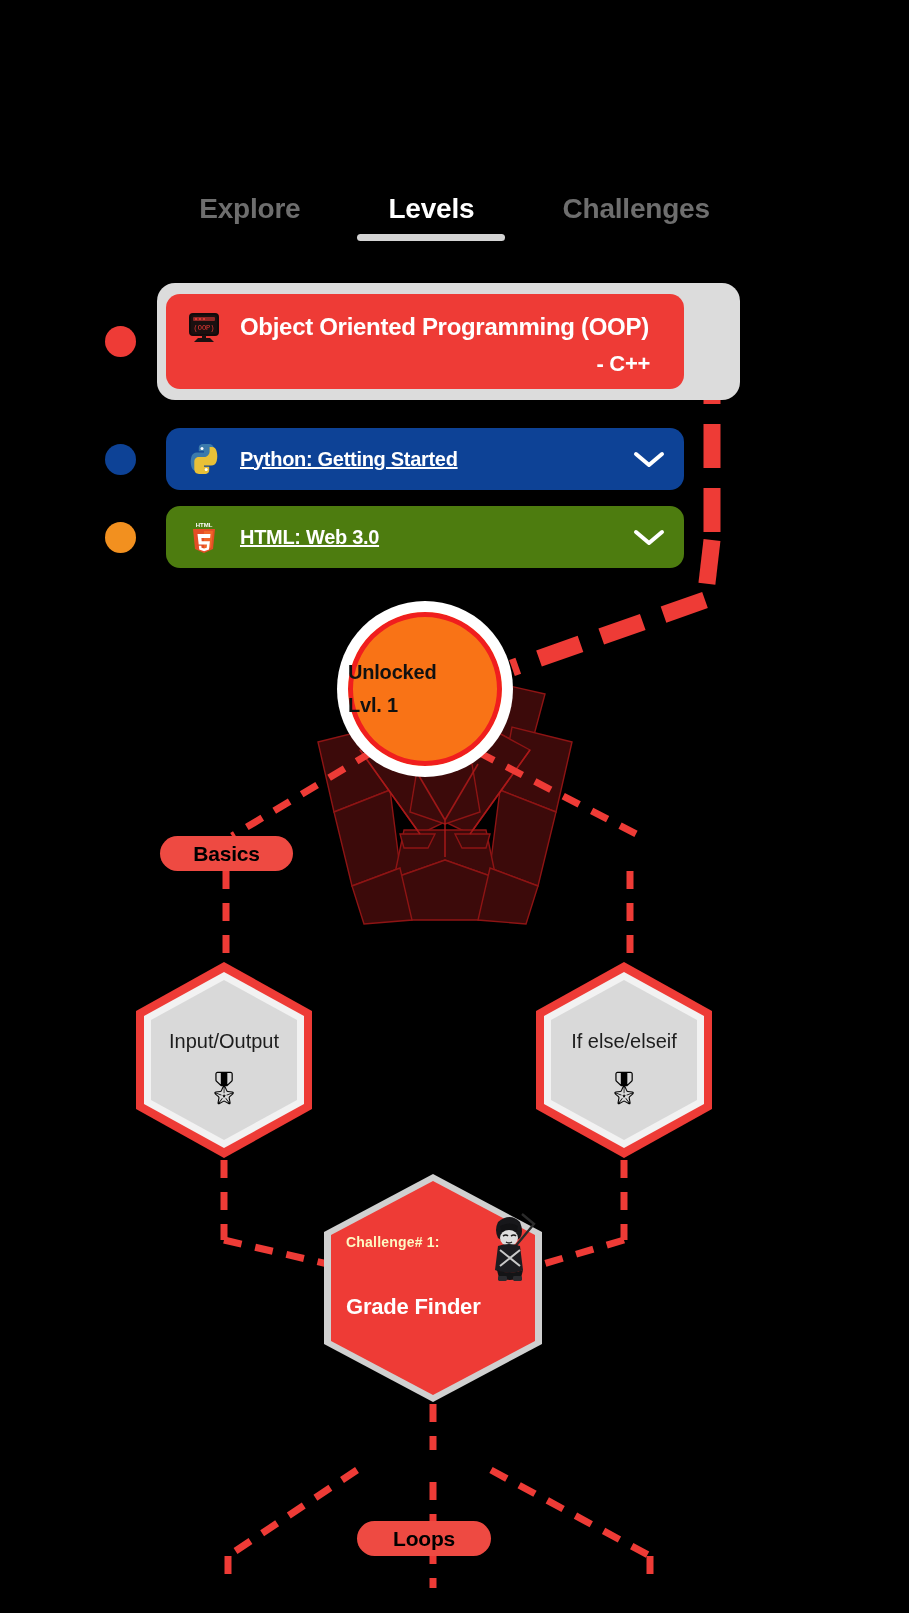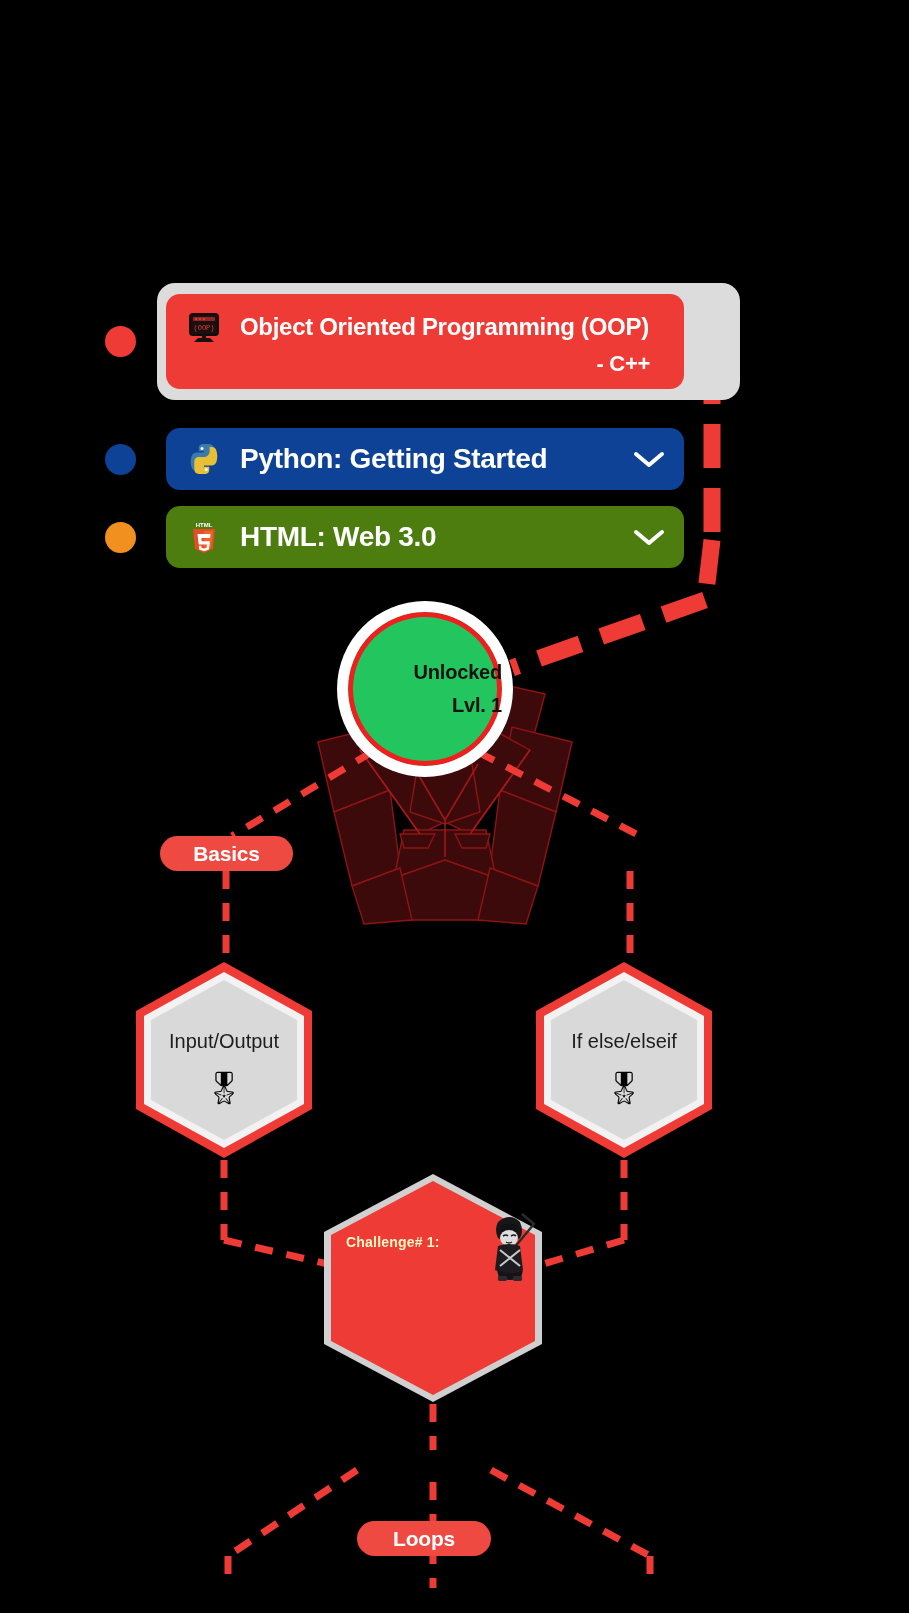--- a/index.html
+++ b/index.html
@@ -120,58 +120,59 @@
     padding: 0 18px;
     justify-content: flex-start; gap: 16px;
   }
   .card-html {
     width: 518px; height: 62px;
     background: #4d7c0f;
     padding: 0 18px;
     justify-content: flex-start; gap: 16px;
   }
   .card-title {
-    font-size: 28px; font-weight: 700; color: #ffffff;
+    font-size: 20px; font-weight: 700; color: #ffffff;
     letter-spacing: -0.3px;
+    text-decoration: underline;
   }
   .chevron {
     margin-left: auto; width: 34px; height: 20px;
     display: flex; align-items: center; justify-content: center;
   }
   .icon-box { width: 40px; height: 40px; flex: 0 0 40px; }
 
   
   .unlocked {
     position: absolute;
     left: 342px; top: 606px;
     width: 166px; height: 166px;
     border-radius: 50%;
-    background: #22c55e;
+    background: #f97316;
     border: 6px solid #ffffff;
     box-shadow: 0 0 0 5px #ffffff, inset 0 0 0 5px #f01e1e;
     display: flex; flex-direction: column;
-    align-items: flex-end; justify-content: center;
+    align-items: flex-start; justify-content: center;
     gap: 10px;
     z-index: 30;
     cursor: pointer;
   }
   .unlocked span {
     font-size: 20px; font-weight: 700; color: #111111;
     letter-spacing: -0.2px;
   }
 
   
   .pill {
     position: absolute;
     height: 35px;
     border-radius: 20px;
     background: #ee4a42;
     display: flex; align-items: center; justify-content: center;
     font-size: 21px; font-weight: 700;
-    color: #ffffff;
+    color: #000000;
     letter-spacing: -0.2px;
     z-index: 28;
     cursor: pointer;
   }
   #pill-basics  { left: 160px; top: 836px; width: 133px; }
   #pill-cond    { left: 541px; top: 836px; width: 191px; }
   #pill-loops   { left: 357px; top: 1521px; width: 134px; text-align: right; }
 
   
   .hex-node {
@@ -266,20 +267,31 @@
       <path d="M357,1470 L228,1556" stroke-dasharray="18 14"></path>
       <path d="M228,1556 L228,1588" stroke-dasharray="18 14"></path>
       <path d="M491,1470 L650,1556" stroke-dasharray="18 14"></path>
       <path d="M650,1556 L650,1588" stroke-dasharray="18 14"></path>
       <path d="M433,1482 L433,1588" stroke-dasharray="18 14"></path>
     </g>
 
     <circle cx="712" cy="343" r="22" fill="none" stroke="#f01e1e" stroke-width="12"></circle>
   </svg>
 
+  <div class="tabs">
+    <div class="tab">
+      <span>Explore</span>
+    </div>
+    <div class="tab active">
+      <span>Levels</span>
+    </div>
+    <div class="tab">
+      <span>Challenges</span>
+    </div>
+  </div>
 
   <div class="course-list">
 
     <div class="course-row" style="height:117px;">
       <div class="row-dot" style="background:#ee3b36; top:43px;"></div>
       <div class="oop-shell"></div>
       <div class="course-card card-oop" style="margin-top:0;">
         <div class="oop-line1">
           <span class="icon-box">
             <svg viewBox="0 0 40 40" width="40" height="40">
@@ -371,20 +383,21 @@
     <div class="hex-label hex-text" style="top:70px;">If else/elseif</div>
     <div class="hex-label hex-medal" style="top:112px;">🎖</div>
   </div>
 
   <div class="hex-node" id="hex-chal">
     <svg viewBox="0 0 226 232" width="226" height="232">
       <polygon points="113,2 222,60 222,172 113,230 4,172 4,60" fill="#d0d0d0"></polygon>
       <polygon points="113,9 215,63 215,169 113,223 11,169 11,63" fill="#ee3b36"></polygon>
     </svg>
     <div class="hex-label chal-small" style="top:62px; text-align:left; padding-left:26px;">Challenge# 1:</div>
+    <div class="hex-label chal-big" style="top:122px; text-align:left; padding-left:26px;">Grade Finder</div>
     <svg class="chal-sprite" viewBox="0 0 52 74">
       <path d="M38 4 L50 14 L30 38" stroke="#2b2b2b" stroke-width="2.4" fill="none"></path>
       <path d="M14 12 q12-10 22 0 q4 10 0 16 q-11 8 -22 0 q-4-8 0-16z" fill="#17171a"></path>
       <path d="M16 16 q10-5 18 0 l-2 10 q-8 5 -14 0z" fill="#121214"></path>
       <ellipse cx="25" cy="28" rx="9" ry="8" fill="#dedede"></ellipse>
       <path d="M19 26 q3-2 5 0" stroke="#1a1a1a" stroke-width="1.6" fill="none"></path>
       <path d="M27 26 q3-2 5 0" stroke="#1a1a1a" stroke-width="1.6" fill="none"></path>
       <path d="M22 32 q3 2 6 0" stroke="#1a1a1a" stroke-width="1.3" fill="none"></path>
       <path d="M14 36 q11-4 22 0 l3 24 q-13 6 -28 0z" fill="#1c1c20"></path>
       <path d="M16 40 L36 56 M36 40 L16 56" stroke="#c9c9c9" stroke-width="2"></path>

